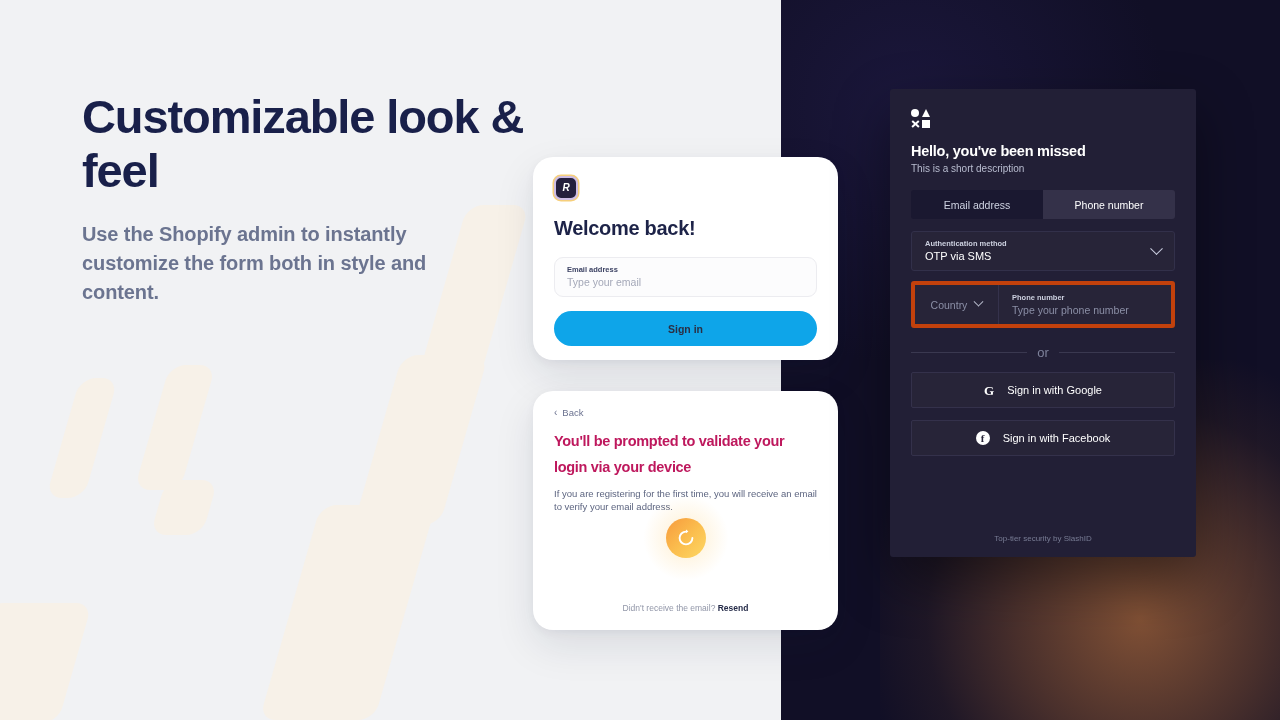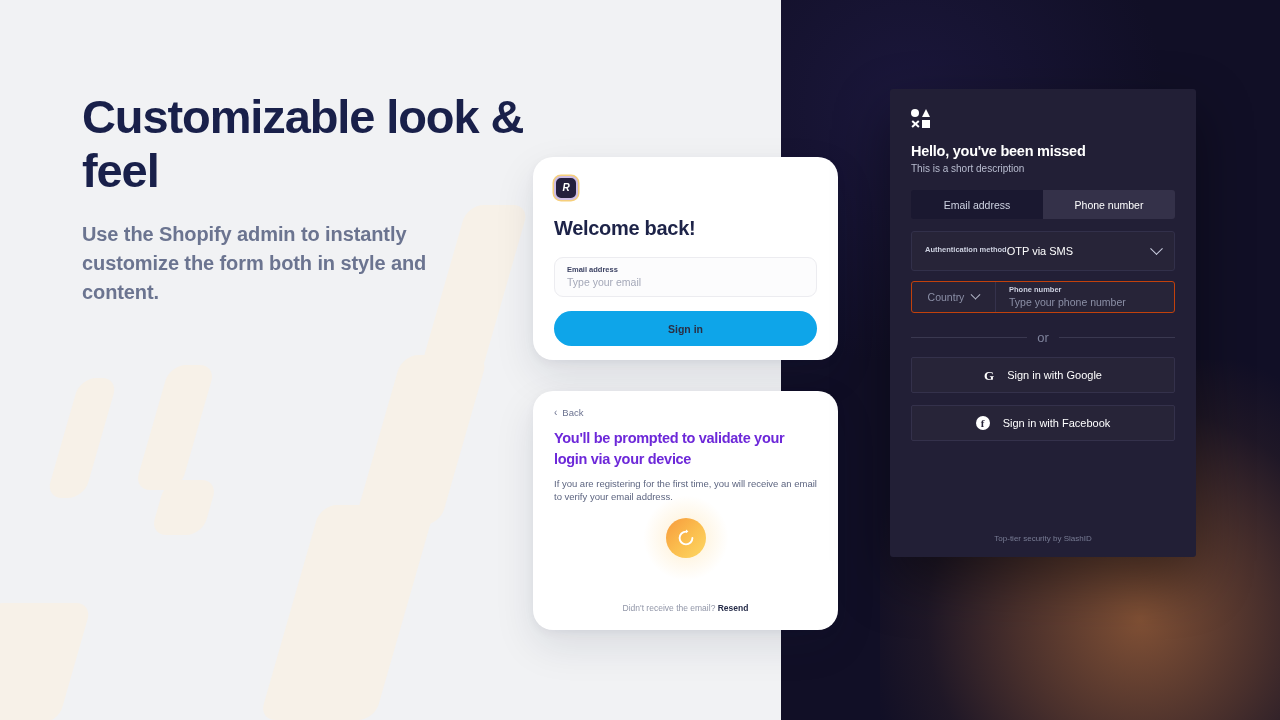--- a/index.html
+++ b/index.html
@@ -159,24 +159,24 @@
     display: flex; align-items: center; gap: 5px;
     font-size: 9.5px;
     color: #6b7290;
     cursor: pointer;
     width: fit-content;
   }
   .back-link .chev { font-size: 10px; line-height: 1; }
   .card-heading {
     margin-top: 10px;
     font-size: 14.5px;
-    line-height: 21px;
+    line-height: 26px;
     font-weight: 700;
     letter-spacing: -0.3px;
-    color: #6d28d9;
+    color: #be185d;
   }
   .card-sub {
     margin-top: 7px;
     font-size: 9.5px;
     line-height: 13px;
     color: #5d6580;
   }
   .spinner-wrap {
     position: absolute;
     left: 0; right: 0; top: 118px;
@@ -279,36 +279,36 @@
   .dark-field {
     margin-top: 12px;
     height: 40px;
     background: #272438;
     border: 1px solid #32304a;
     border-radius: 3px;
     padding: 5px 13px;
     display: flex; align-items: center; justify-content: space-between;
     cursor: pointer;
   }
-  .dark-field .col { display: flex; flex-direction: row; justify-content: center; }
+  .dark-field .col { display: flex; flex-direction: column; justify-content: center; }
   .dk-label { font-size: 7.5px; font-weight: 700; color: #cdd1e0; line-height: 11px; }
   .dk-value { font-size: 11px; color: #ffffff; line-height: 15px; }
   .dk-ph { font-size: 10.5px; color: #8b8fa6; line-height: 15px; }
   .chev-down {
     width: 9px; height: 9px;
     border-right: 1.6px solid #c8ccdd;
     border-bottom: 1.6px solid #c8ccdd;
     transform: rotate(45deg) translate(-2px,-2px);
   }
 
   .phone-row {
     margin-top: 10px;
-    height: 32px;
+    height: 47px;
     background: #272438;
-    border: 1px solid #c2410c;
+    border: 4px solid #c2410c;
     border-radius: 3px;
     display: flex;
   }
   .country-box {
     width: 84px;
     border-right: 1px solid #35324c;
     display: flex; align-items: center; justify-content: center; gap: 8px;
     font-size: 10.5px;
     color: #8b8fa6;
     cursor: pointer;

